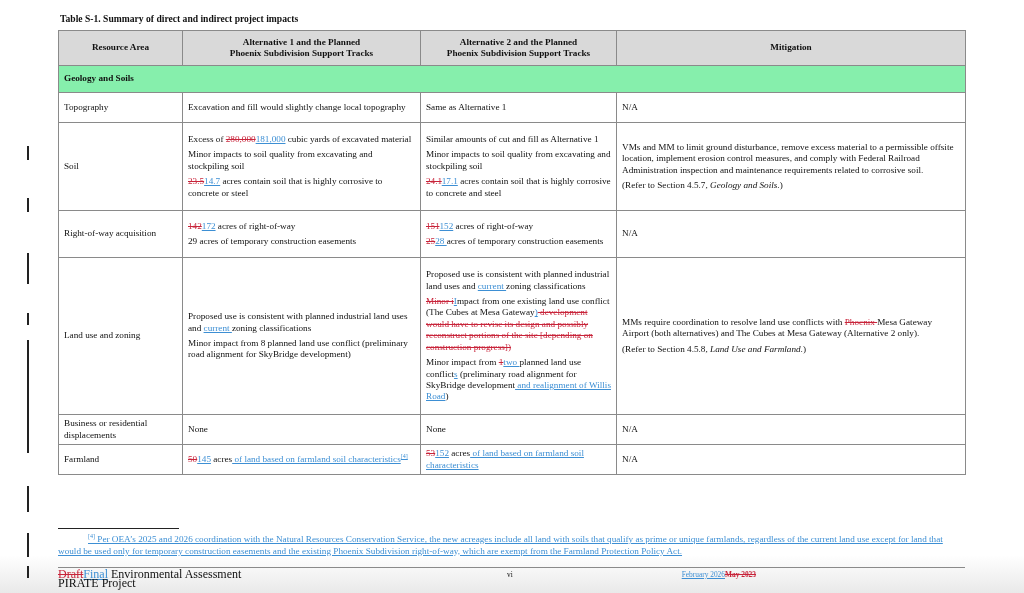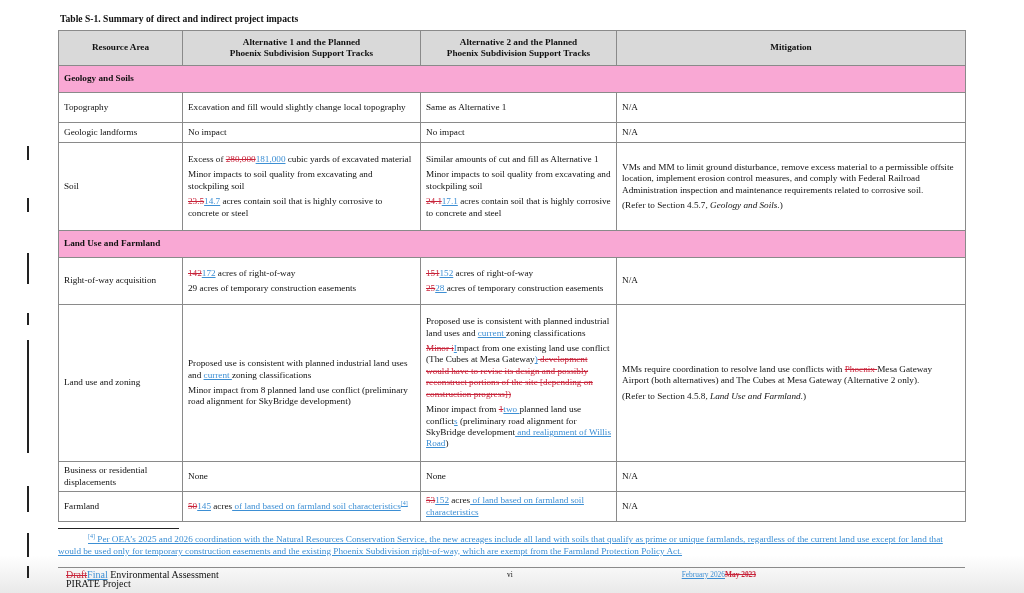--- a/index.html
+++ b/index.html
@@ -26,35 +26,35 @@
     border-collapse: collapse; table-layout: fixed;
     font-size: 9.2px; line-height: 11.4px;
   }
   table.impacts td, table.impacts th {
     border: 1px solid #8a8a8a; padding: 0 5px; vertical-align: middle;
   }
   table.impacts th {
     background: #d9d9d9; font-weight: bold; text-align: center; height: 35px;
     line-height: 11.4px;
   }
-  tr.section td { background: #f9a8d4; font-weight: bold; height: 27px; }
+  tr.section td { background: #86efac; font-weight: bold; height: 27px; }
   .cell p { margin: 0 0 4px 0; }
   .cell p:last-child { margin-bottom: 0; }
   .del { color: #c8243a; text-decoration: line-through; }
   .ins { color: #3d8fd4; text-decoration: underline; }
   .ital { font-style: italic; }
   sup { font-size: 6px; vertical-align: super; line-height: 0; }
   .fn-rule { position: absolute; left: 58px; top: 528px; width: 121px; height: 1px; background: #222; }
   .footnote {
     position: absolute; left: 58px; top: 534px; width: 910px;
     font-size: 9.2px; line-height: 11.6px; color: #3d8fd4; text-decoration: underline;
     text-indent: 30px;
   }
   .footer-rule { position: absolute; left: 58px; top: 567px; width: 907px; height: 1px; background: #8a8a8a; }
-  .footer-left { position: absolute; left: 66px; top: 570px; font-size: 10px; line-height: 9.2px; }
+  .footer-left { position: absolute; left: 58px; top: 570px; font-size: 12px; line-height: 9.2px; }
   .footer-center { position: absolute; left: 507px; top: 570px; font-size: 7.4px; }
   .footer-right { position: absolute; right: 60px; top: 570px; font-size: 7.4px; padding-left: 20px; }
   .footer-right .del { font-weight: bold; }
 </style>
 </head>
 <body>
 
 <div class="page">
   <div class="bottom-shade"></div>
 
@@ -89,48 +89,39 @@
         <td colspan="4">Geology and Soils</td>
       </tr>
 
       <tr style="height:30px;padding-left:28px;">
         <td>Topography</td>
         <td class="cell">Excavation and fill would slightly change local topography</td>
         <td class="cell">Same as Alternative 1</td>
         <td class="cell">N/A</td>
       </tr>
 
-      <tr style="height:20px;">
-        <td>Geologic landforms</td>
-        <td class="cell">No impact</td>
-        <td class="cell">No impact</td>
-        <td class="cell">N/A</td>
-      </tr>
 
       <tr style="height:88px;">
         <td>Soil</td>
         <td class="cell">
           <p><span>Excess of </span><span class="del">280,000</span><span class="ins">181,000</span><span> cubic yards of excavated material</span></p>
           <p>Minor impacts to soil quality from excavating and stockpiling soil</p>
           <p><span class="del">23.5</span><span class="ins">14.7</span><span> acres contain soil that is highly corrosive to concrete or steel</span></p>
         </td>
         <td class="cell">
           <p>Similar amounts of cut and fill as Alternative 1</p>
           <p>Minor impacts to soil quality from excavating and stockpiling soil</p>
           <p><span class="del">24.1</span><span class="ins">17.1</span><span> acres contain soil that is highly corrosive to concrete and steel</span></p>
         </td>
         <td class="cell">
           <p>VMs and MM to limit ground disturbance, remove excess material to a permissible offsite location, implement erosion control measures, and comply with Federal Railroad Administration inspection and maintenance requirements related to corrosive soil.</p>
           <p><span>(Refer to Section 4.5.7, </span><span class="ital">Geology and Soils.</span><span>)</span></p>
         </td>
       </tr>
 
-      <tr class="section">
-        <td colspan="4">Land Use and Farmland</td>
-      </tr>
 
       <tr style="height:47px;">
         <td>Right-of-way acquisition</td>
         <td class="cell">
           <p><span class="del">142</span><span class="ins">172</span><span> acres of right-of-way</span></p>
           <p>29 acres of temporary construction easements</p>
         </td>
         <td class="cell">
           <p><span class="del">151</span><span class="ins">152</span><span> acres of right-of-way</span></p>
           <p><span class="del">25</span><span class="ins">28 </span><span>acres of temporary construction easements</span></p>

